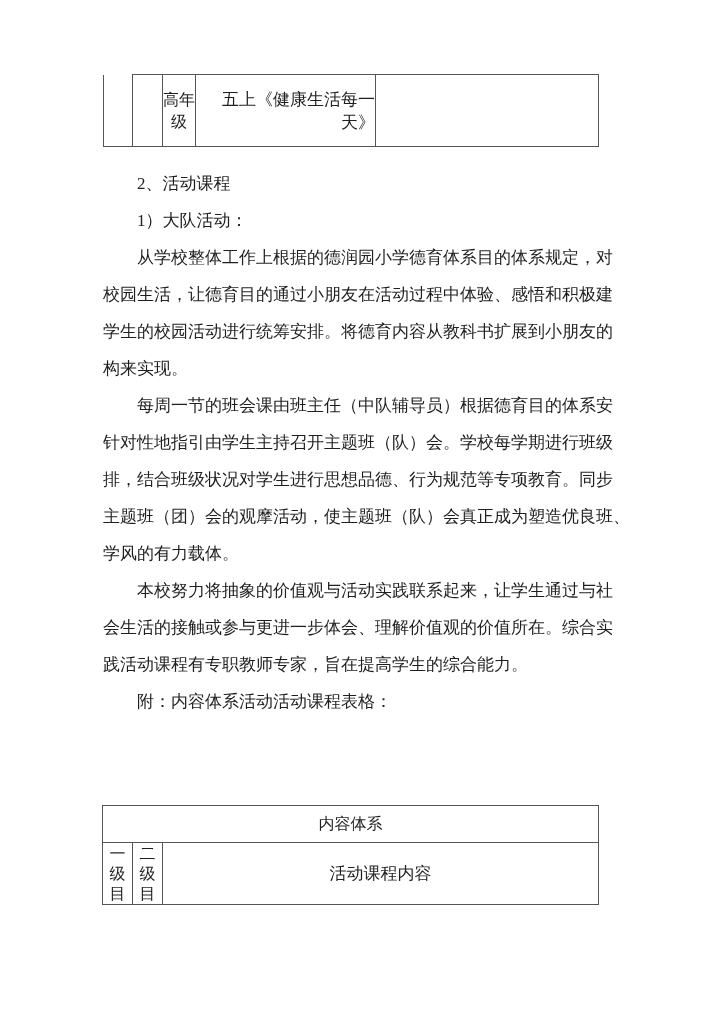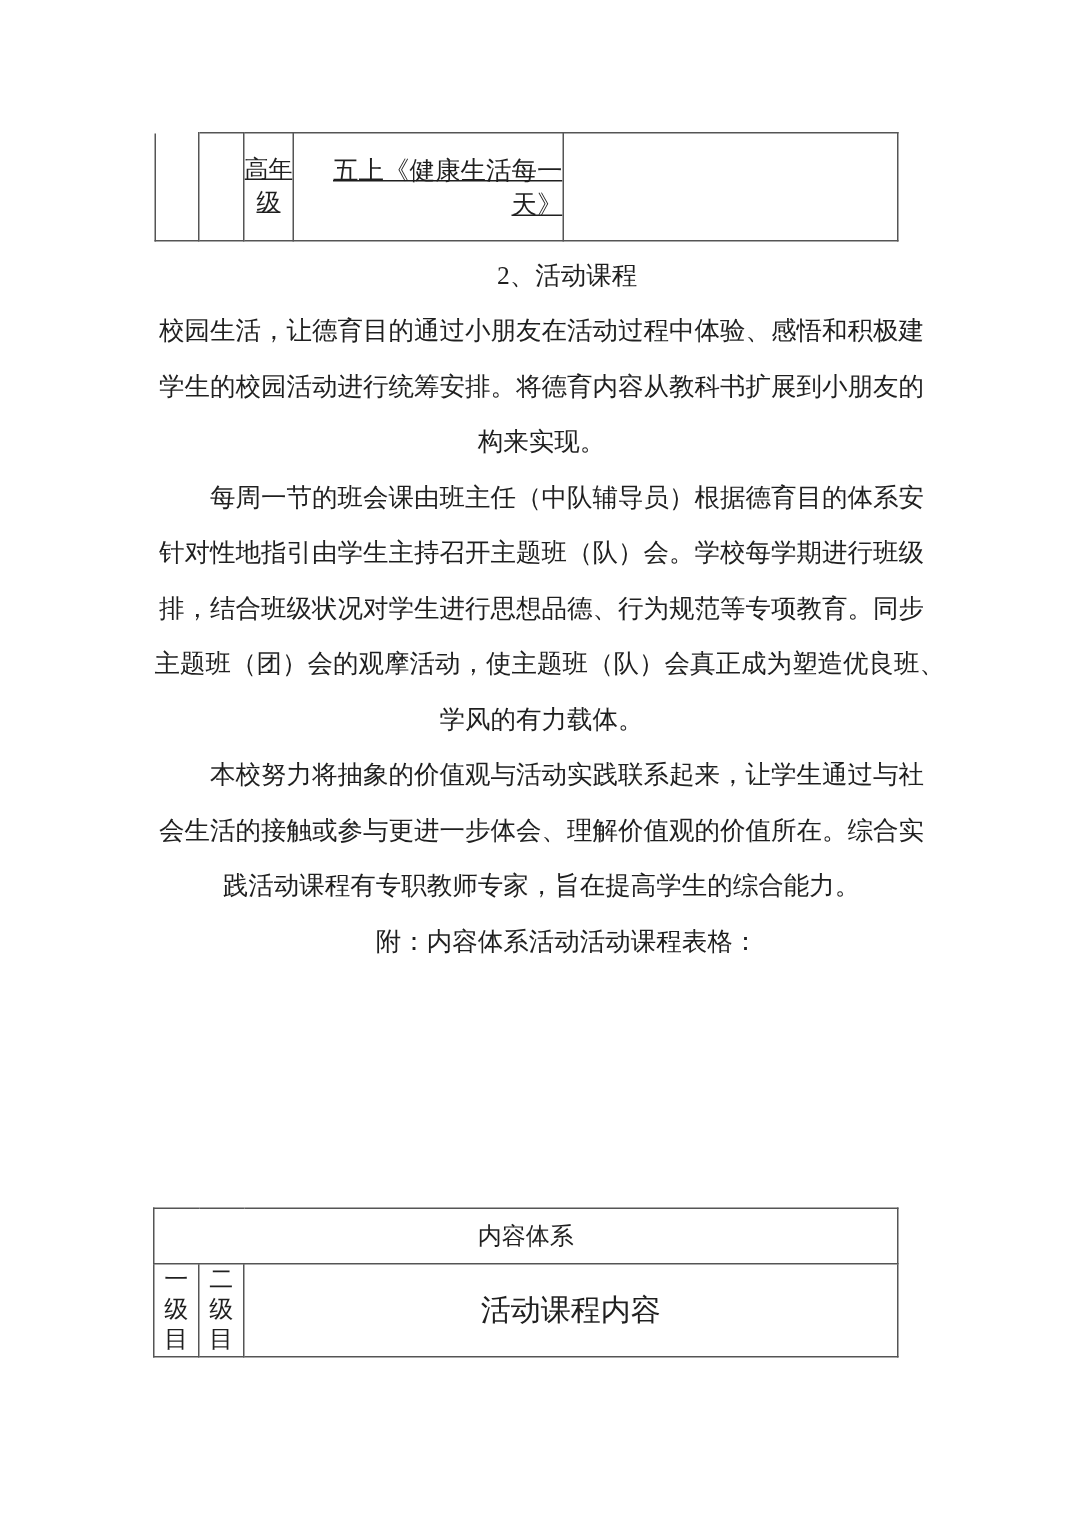--- a/index.html
+++ b/index.html
@@ -19,21 +19,21 @@
   }
   .doc-table td{
     border:1px solid #555;
     vertical-align:middle;
     padding:0;
     font-size:16px;
     color:#1f1f1f;
     overflow:hidden;
   }
   
-  #top-table{left:103px;top:88px;width:495px;text-decoration:underline;}
+  #top-table{left:103px;top:74px;width:495px;}
   #top-table td{height:71px;}
   #top-table td.no-top{border-top:none;}
   .vert-cell{
     text-align:center;
     line-height:22px;
     font-size:16px;
   }
   #top-table .course-cell{
     padding-left:11px;
     font-size:17px;
@@ -44,35 +44,34 @@
     position:absolute;
     left:103px;
     top:165px;
     width:516px;
     font-size:17px;
   }
   .line{
     height:37px;
     line-height:37px;
     white-space:nowrap;
-    text-align:center;
   }
   .indent{padding-left:34px;}
   
   #bottom-table{left:102px;top:805px;width:496px;}
   #bottom-table tr.header-row td{
     height:36px;
     text-align:center;
     font-size:16px;
   }
   #bottom-table tr.body-row td{height:61px;}
   #bottom-table .vert-cell{line-height:20px;margin-top:12px;}
   #bottom-table .content-cell{
     text-align:center;
-    font-size:20px;
+    font-size:17px;
   }
 </style>
 </head>
 <body>
 
 <div class="page">
 
   <table class="doc-table" id="top-table">
     <colgroup>
       <col style="width:29px">
@@ -87,20 +86,22 @@
       <td></td>
       <td class="vert-cell">高年级</td>
       <td class="course-cell">五上《健康生活每一天》</td>
       <td></td>
     </tr>
   </tbody>
     </table>
 
   <div class="text-block">
     <div class="line indent">2、活动课程</div>
+    <div class="line indent">1）大队活动：</div>
+    <div class="line indent">从学校整体工作上根据的德润园小学德育体系目的体系规定，对</div>
     <div class="line">校园生活，让德育目的通过小朋友在活动过程中体验、感悟和积极建</div>
     <div class="line">学生的校园活动进行统筹安排。将德育内容从教科书扩展到小朋友的</div>
     <div class="line">构来实现。</div>
     <div class="line indent">每周一节的班会课由班主任（中队辅导员）根据德育目的体系安</div>
     <div class="line">针对性地指引由学生主持召开主题班（队）会。学校每学期进行班级</div>
     <div class="line">排，结合班级状况对学生进行思想品德、行为规范等专项教育。同步</div>
     <div class="line">主题班（团）会的观摩活动，使主题班（队）会真正成为塑造优良班、</div>
     <div class="line">学风的有力载体。</div>
     <div class="line indent">本校努力将抽象的价值观与活动实践联系起来，让学生通过与社</div>
     <div class="line">会生活的接触或参与更进一步体会、理解价值观的价值所在。综合实</div>

